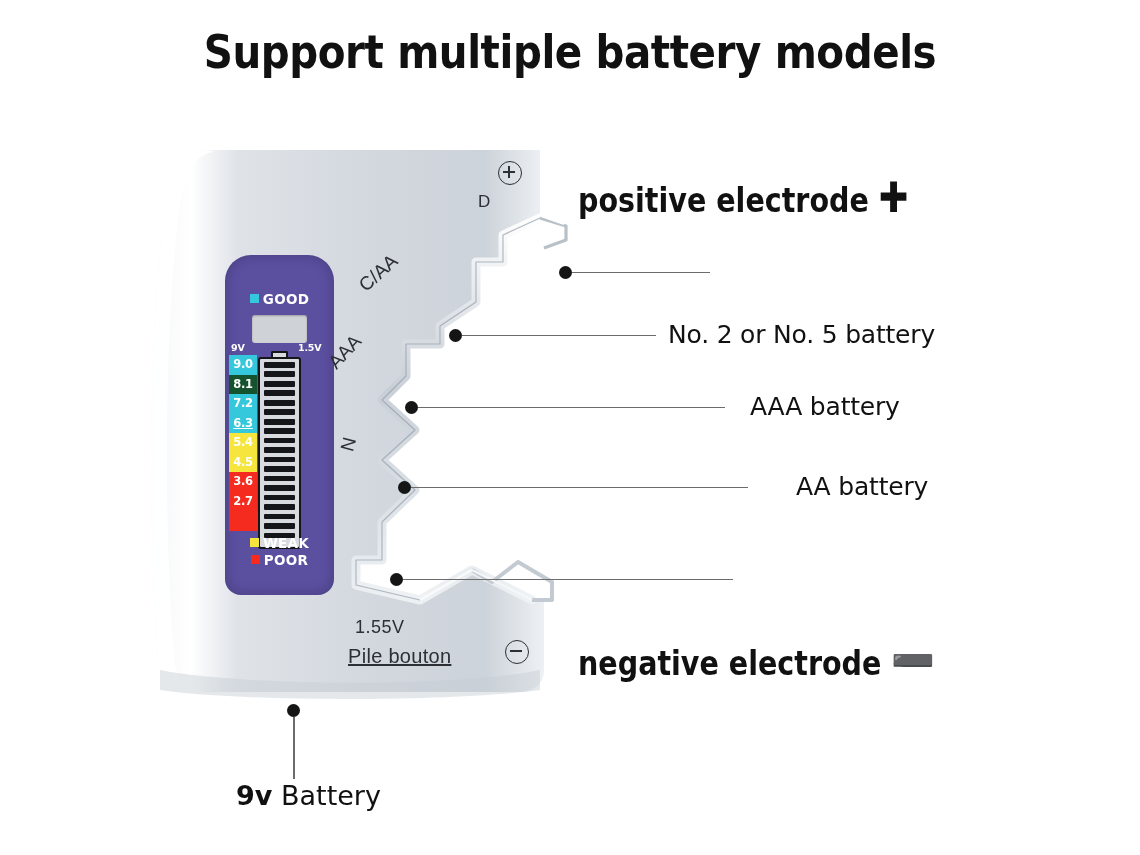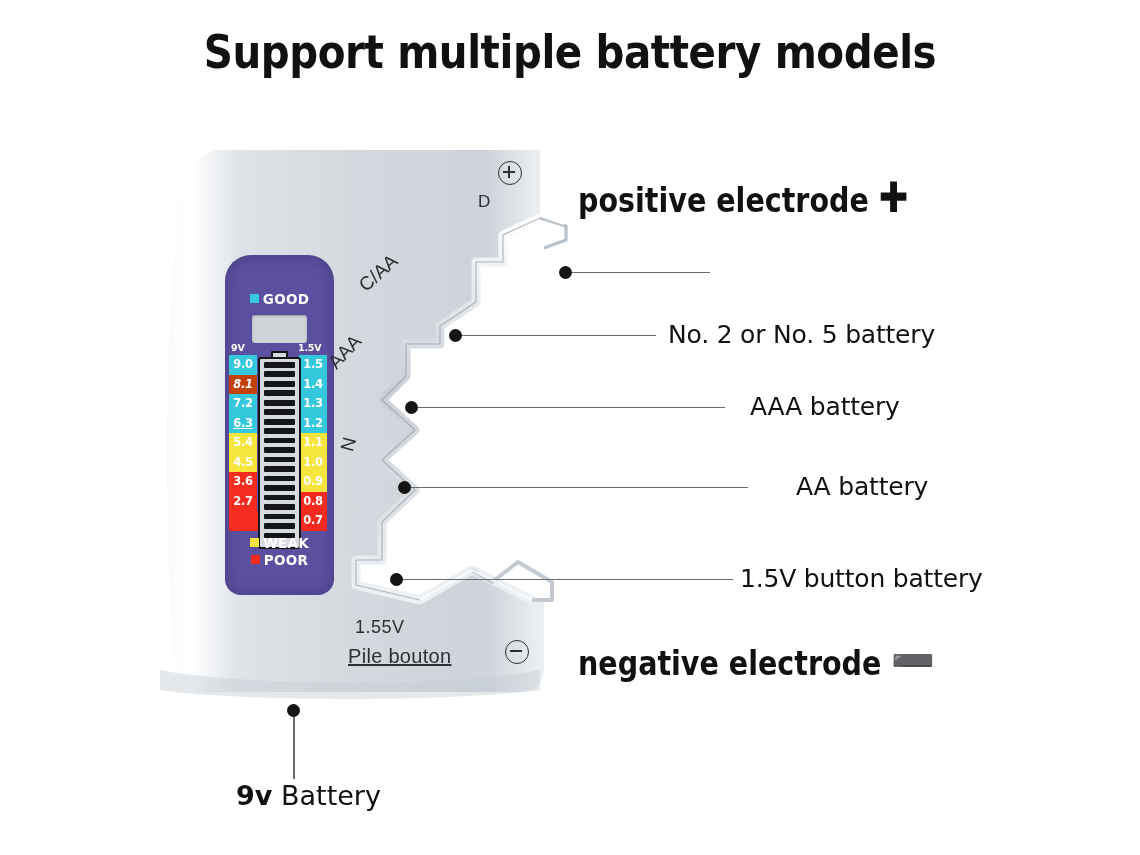--- a/index.html
+++ b/index.html
@@ -246,40 +246,29 @@
         <span class="sq" style="background: rgb(53, 200, 220);"></span><span>GOOD</span>
       </div>
 
       <div class="lcd-window"></div>
 
       <div class="unit unit-l">9V</div>
       <div class="unit unit-r">1.5V</div>
 
       <div class="scale scale-l">
           <div class="tick" style="background: rgb(53, 200, 220);">9.0</div>
-          <div class="tick" style="background: #c2410c; font-style: italic;">8.1</div>
+          <div class="tick" style="background: #14532d;">8.1</div>
           <div class="tick" style="background: rgb(53, 200, 220);">7.2</div>
           <div class="tick" style="background: rgb(53, 200, 220); text-decoration: underline;">6.3</div>
           <div class="tick" style="background: rgb(245, 229, 60);">5.4</div>
           <div class="tick" style="background: rgb(245, 229, 60);">4.5</div>
           <div class="tick" style="background: rgb(244, 43, 30);">3.6</div>
           <div class="tick" style="background: rgb(244, 43, 30);">2.7</div>
           <div class="tick" style="background: rgb(244, 43, 30); padding-left: 34px;">1.8</div>
         </div>
-      <div class="scale scale-r">
-          <div class="tick" style="background: rgb(53, 200, 220);">1.5</div>
-          <div class="tick" style="background: rgb(53, 200, 220);">1.4</div>
-          <div class="tick" style="background: rgb(53, 200, 220);">1.3</div>
-          <div class="tick" style="background: rgb(53, 200, 220);">1.2</div>
-          <div class="tick" style="background: rgb(245, 229, 60);">1.1</div>
-          <div class="tick" style="background: rgb(245, 229, 60);">1.0</div>
-          <div class="tick" style="background: rgb(245, 229, 60);">0.9</div>
-          <div class="tick" style="background: rgb(244, 43, 30);">0.8</div>
-          <div class="tick" style="background: rgb(244, 43, 30);">0.7</div>
-        </div>
 
       <div class="batt">
         <div class="cap"></div>
         <div class="body">
             <div class="seg"></div>
             <div class="seg"></div>
             <div class="seg"></div>
             <div class="seg"></div>
             <div class="seg"></div>
             <div class="seg"></div>
@@ -338,21 +327,20 @@
   <div class="dot" style="left:405px;top:401px;"></div>
   <div class="leader" style="left:418px;top:407px;width:307px;"></div>
   <div class="callout" style="left:750px;top:392px;">AAA battery</div>
 
   <div class="dot" style="left:398px;top:481px;"></div>
   <div class="leader" style="left:411px;top:487px;width:337px;"></div>
   <div class="callout" style="left:796px;top:472px;">AA battery</div>
 
   <div class="dot" style="left:390px;top:573px;"></div>
   <div class="leader" style="left:403px;top:579px;width:330px;"></div>
-  <div class="callout" style="left:740px;top:564px;">1.5V button battery</div>
 
   <div class="dot" style="left:287px;top:704px;"></div>
   <div class="vline" style="left:293px;top:717px;height:62px;"></div>
   <div class="bottomcap" style="left:236px;top:780px;">
     <b>9v</b><span> Battery</span>
   </div>
 
 </div>
 
 </body></html>

